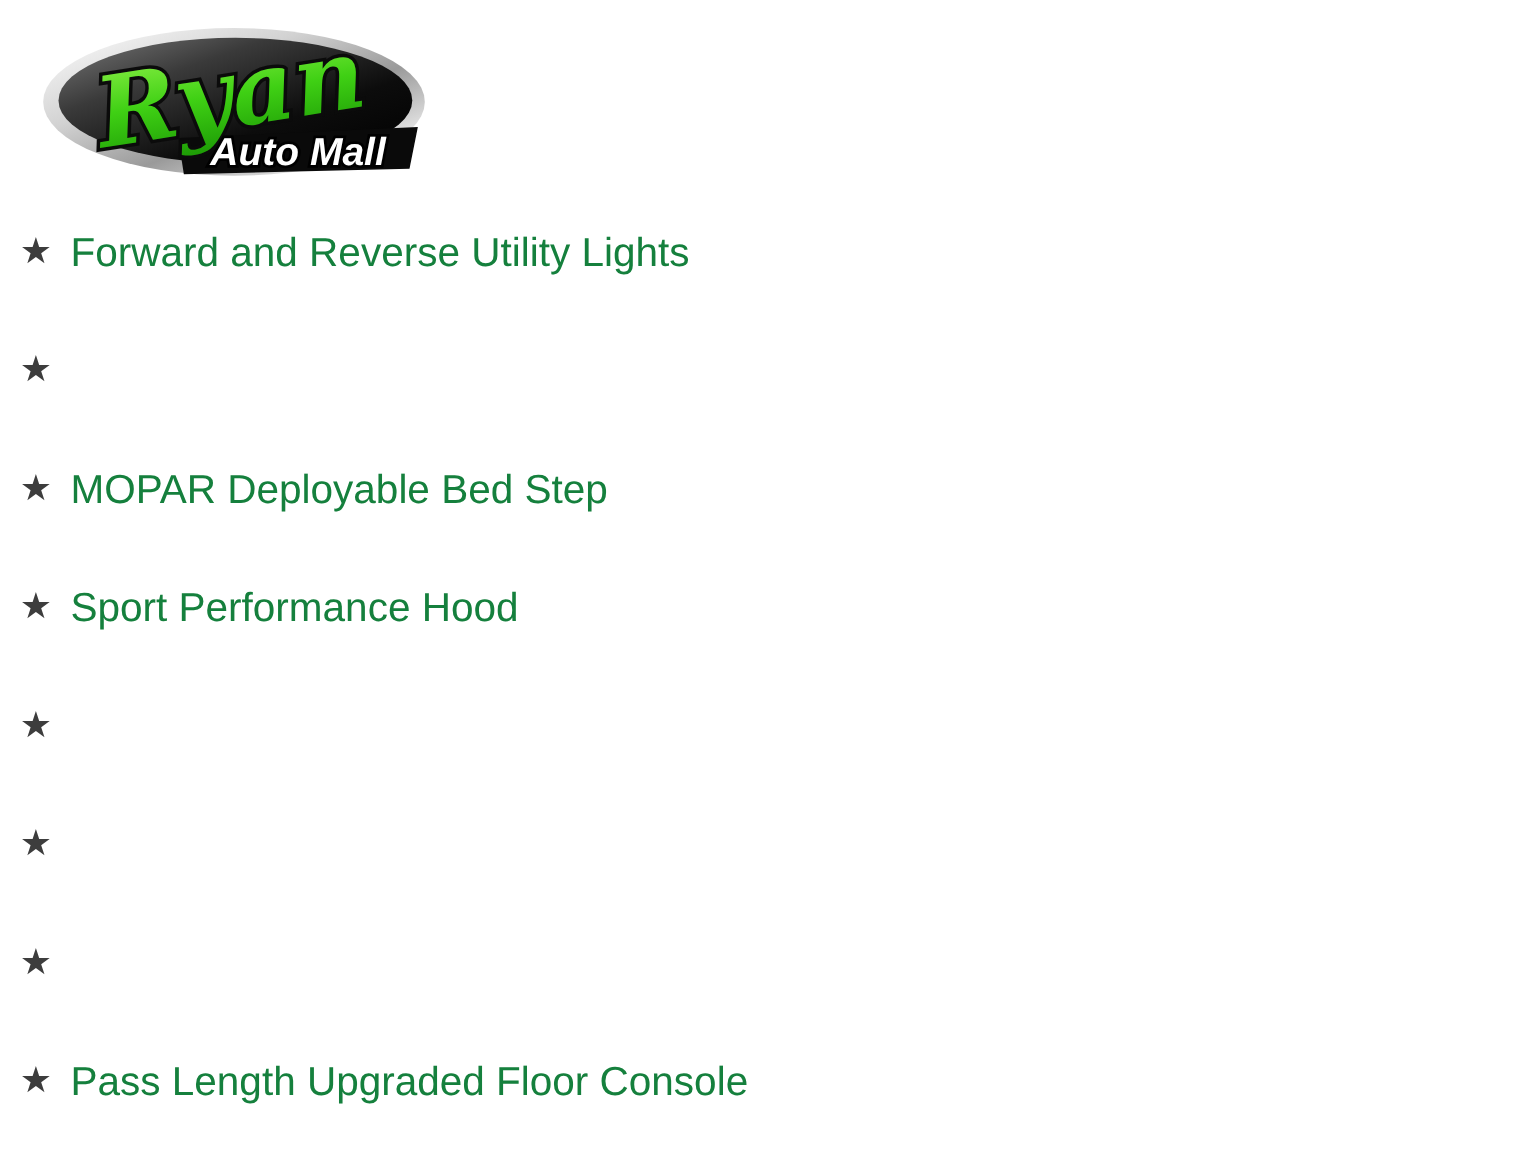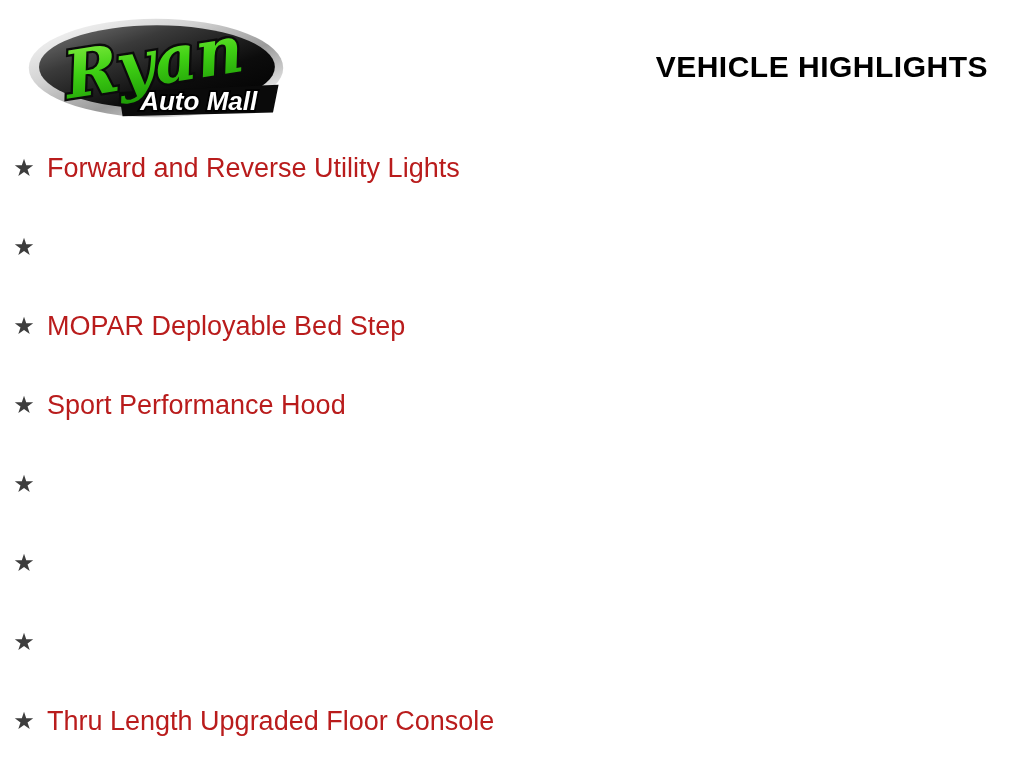--- a/index.html
+++ b/index.html
@@ -51,21 +51,21 @@
     line-height: 30px;
     color: #3d3d3d;
     width: 24px;
     text-align: center;
     flex: 0 0 auto;
   }
   .item-text {
     margin-left: 11px;
     font-size: 27px;
     line-height: 30px;
-    color: #b91c1c;
+    color: #15803d;
   }
 </style>
 </head>
 <body>
 
 <div class="page">
 
   <div class="logo-wrap">
     <svg viewBox="0 0 280 122" aria-hidden="true">
       <defs>
@@ -94,21 +94,20 @@
       <ellipse cx="141" cy="61" rx="127" ry="45" fill="url(#innerDark)"></ellipse>
 
       <path d="M100 88 L272 80 L266 110 L104 114 Z" fill="#0a0a0a"></path>
 
       <text x="138" y="80" text-anchor="middle" font-family="DejaVu Serif, serif" font-style="italic" font-weight="bold" font-size="70" fill="url(#greenGrad)" stroke="#0b0b0b" stroke-width="5" paint-order="stroke" transform="rotate(-9 138 60)">Ryan</text>
 
       <text x="186" y="107" text-anchor="middle" font-family="Liberation Sans, sans-serif" font-style="italic" font-weight="bold" font-size="28" fill="#ffffff" stroke="#000000" stroke-width="4" paint-order="stroke">Auto Mall</text>
     </svg>
   </div>
 
-  <h1 class="headline">VEHICLE HIGHLIGHTS</h1>
 
   <ul class="highlights-list">
 
       <li>
         <span class="star-icon">★</span>
         <span class="item-text">Forward and Reverse Utility Lights</span>
       </li>
 
       <li>
         <span class="star-icon">★</span>
@@ -131,17 +130,17 @@
       <li>
         <span class="star-icon">★</span>
       </li>
 
       <li>
         <span class="star-icon">★</span>
       </li>
 
       <li>
         <span class="star-icon">★</span>
-        <span class="item-text">Thru Length Upgraded Floor Console</span>
+        <span class="item-text">Pass Length Upgraded Floor Console</span>
       </li>
     </ul>
 
 </div>
 
 </body></html>

